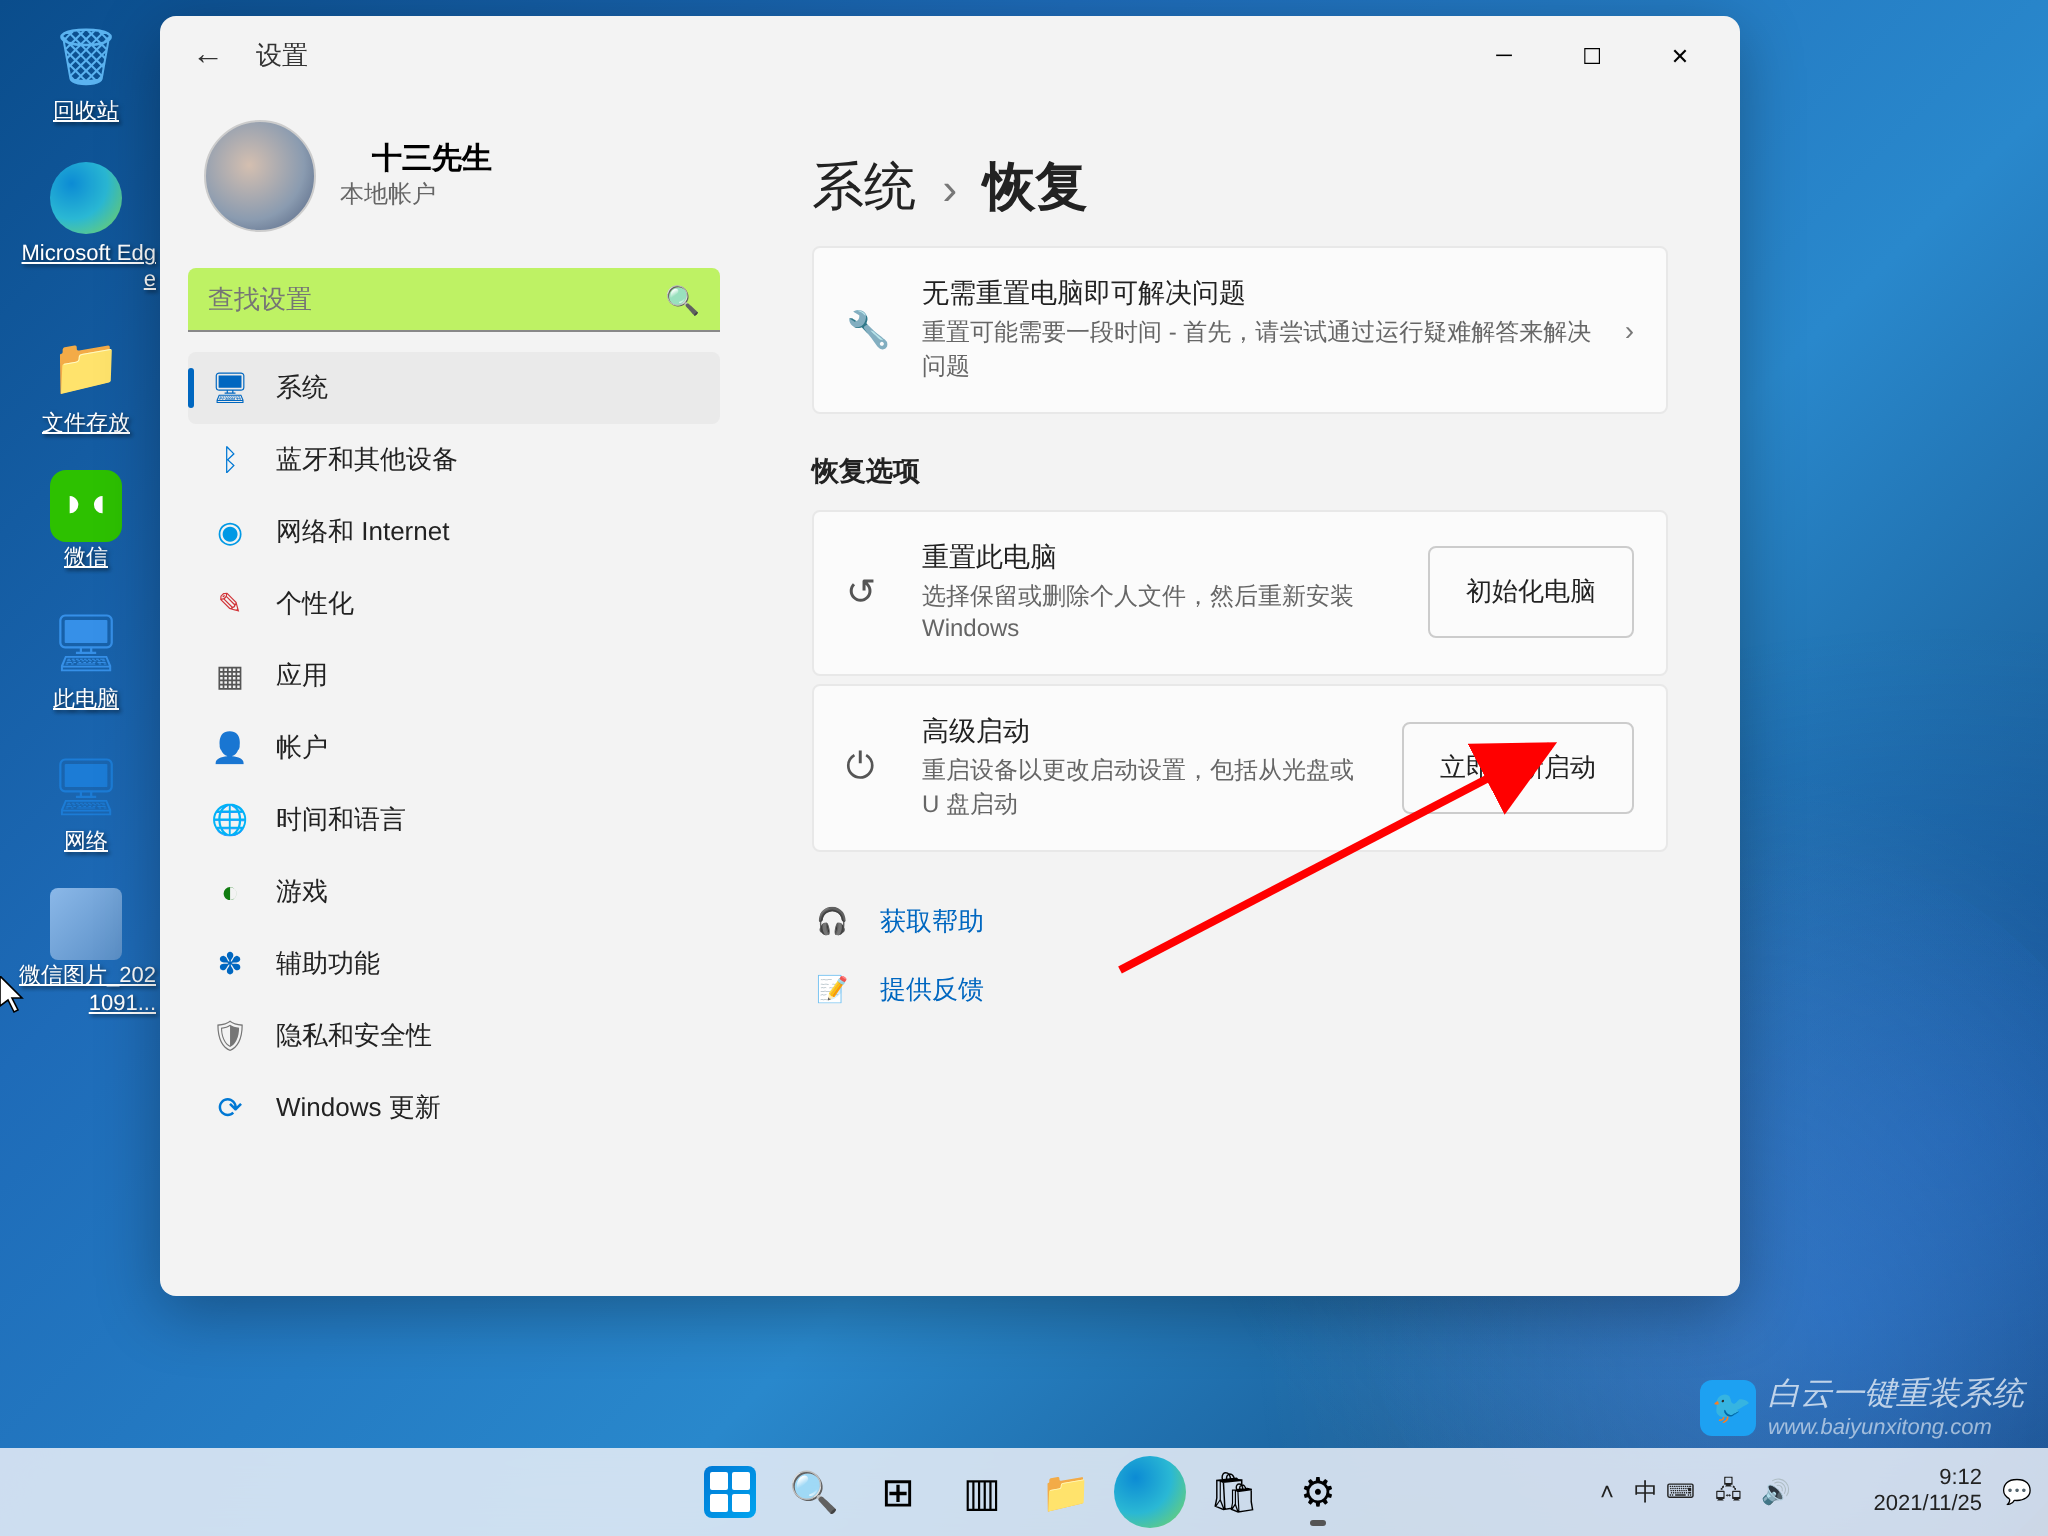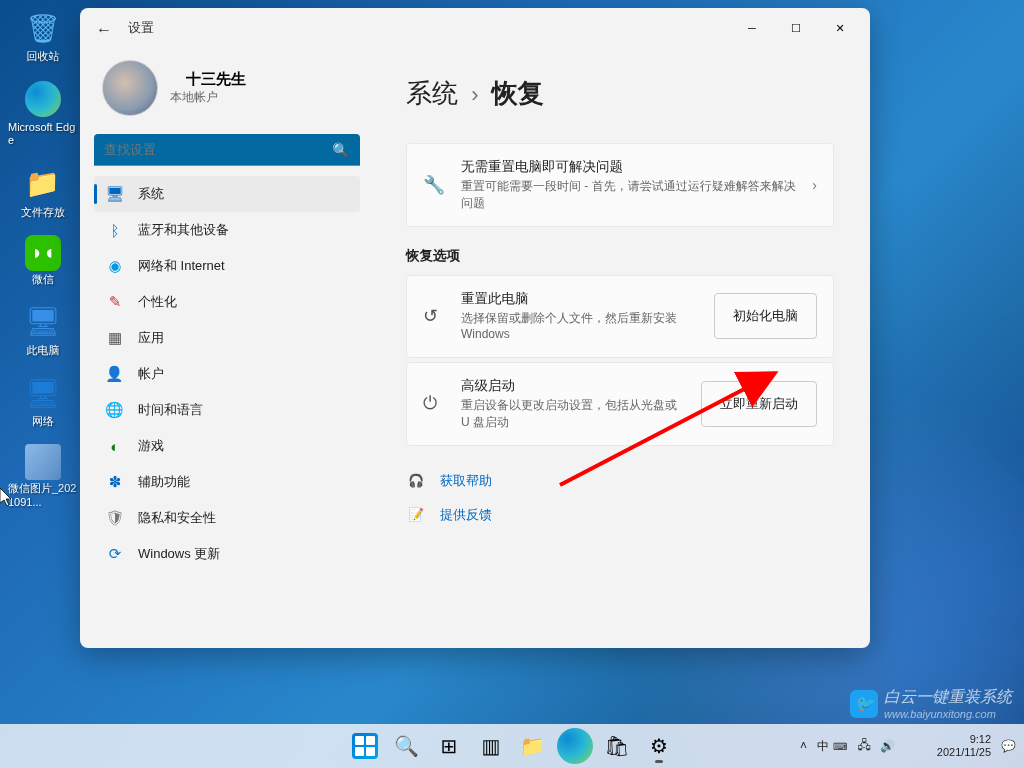--- a/index.html
+++ b/index.html
@@ -4,21 +4,21 @@
 <style>
 * { margin: 0; padding: 0; box-sizing: border-box; font-family: "Segoe UI", "Microsoft YaHei", sans-serif; }
 body { width: 1024px; height: 768px; overflow: hidden; position: relative; background: linear-gradient(135deg, #0a4d8c 0%, #1e6bb8 30%, #2988cc 60%, #0d3a6b 100%); }
 .wave { position: absolute; right: 0; bottom: 0; width: 500px; height: 500px; background: radial-gradient(ellipse at 70% 80%, rgba(255,255,255,0.15) 0%, transparent 50%), radial-gradient(ellipse at 90% 60%, rgba(30,100,200,0.4) 0%, transparent 60%); border-radius: 50% 0 0 0; }
 .wave2 { position: absolute; right: -50px; bottom: -50px; width: 400px; height: 400px; background: radial-gradient(circle at 60% 60%, rgba(40,120,220,0.5) 0%, transparent 70%); border-radius: 50%; }
 
 
 .desktop-icons { position: absolute; top: 8px; left: 8px; width: 70px; }
 .desktop-icon { display: flex; flex-direction: column; align-items: center; margin-bottom: 16px; cursor: pointer; }
 .desktop-icon .icon-img { width: 40px; height: 40px; margin-bottom: 2px; display: flex; align-items: center; justify-content: center; font-size: 28px; }
-.desktop-icon .label { color: #fff; font-size: 11px; text-align: left; text-shadow: 1px 1px 2px rgba(0,0,0,0.6); line-height: 1.2; max-width: 70px; word-break: break-all; }
+.desktop-icon .label { color: #fff; font-size: 11px; text-align: right; text-shadow: 1px 1px 2px rgba(0,0,0,0.6); line-height: 1.2; max-width: 70px; word-break: break-all; text-decoration: underline; }
 .recycle-bin { color: #5bb3f0; }
 .edge-icon { background: radial-gradient(circle at 30% 30%, #0c8bd4 0%, #2ab8d4 50%, #7dd659 100%); border-radius: 50%; width: 36px !important; height: 36px !important; }
 .folder-icon { color: #ffd664; }
 .wechat-icon { background: #2dc100; border-radius: 8px; width: 36px !important; height: 36px !important; color: #fff; font-size: 20px !important; }
 .pc-icon { color: #3690e8; }
 .net-icon { color: #1c7cd6; }
 .avatar-icon { background: linear-gradient(135deg, #8bb8e8, #5a8fc7); border-radius: 4px; width: 36px !important; height: 36px !important; }
 
 
 .settings-window { position: absolute; top: 8px; left: 80px; width: 790px; height: 640px; background: #f3f3f3; border-radius: 8px; box-shadow: 0 8px 32px rgba(0,0,0,0.3); display: flex; flex-direction: column; }
@@ -28,30 +28,30 @@
 .titlebar .spacer { flex: 1; }
 .titlebar .win-btn { width: 44px; height: 30px; display: flex; align-items: center; justify-content: center; cursor: pointer; font-size: 11px; }
 
 .window-body { flex: 1; display: flex; overflow: hidden; }
 .sidebar { width: 290px; padding: 12px 10px 10px 14px; display: flex; flex-direction: column; }
 .user-info { display: flex; align-items: center; gap: 12px; margin-bottom: 18px; padding-left: 8px; }
 .user-avatar { width: 56px; height: 56px; border-radius: 50%; background: radial-gradient(circle at 40% 40%, #d4bfb0, #8a9bb0 60%, #4a5a7a); border: 1px solid #ccc; }
 .user-text .name { font-size: 15px; font-weight: 600; color: #000000; margin-left: 16px; }
 .user-text .type { font-size: 12px; color: #666; }
 .search-box { position: relative; margin-bottom: 10px; }
-.search-box input { width: 100%; padding: 8px 34px 8px 10px; border: none; border-bottom: 1px solid #888; background: #0369a1; font-size: 13px; outline: none; border-radius: 4px 4px 0 0; }
+.search-box input { width: 100%; padding: 8px 34px 8px 10px; border: none; border-bottom: 1px solid #888; background: #bef264; font-size: 13px; outline: none; border-radius: 4px 4px 0 0; }
 .search-box .search-icon { position: absolute; right: 10px; top: 8px; color: #555; font-size: 14px; }
 .nav-list { list-style: none; overflow-y: auto; }
 .nav-item { display: flex; align-items: center; gap: 14px; padding: 9px 12px; border-radius: 4px; cursor: pointer; font-size: 13px; color: #222; }
 .nav-item.active { background: #eaeaea; position: relative; }
 .nav-item.active::before { content: ""; position: absolute; left: 0; top: 8px; bottom: 8px; width: 3px; background: #0067c0; border-radius: 2px; }
 .nav-item .nav-icon { width: 18px; height: 18px; display: flex; align-items: center; justify-content: center; font-size: 15px; }
 
 .content { flex: 1; padding: 28px 36px 20px 36px; overflow-y: auto; }
-.breadcrumb { font-size: 26px; color: #222; margin-bottom: 32px; }
+.breadcrumb { font-size: 26px; color: #222; margin-bottom: 12px; }
 .breadcrumb .sep { color: #777; margin: 0 6px; font-size: 22px; }
 .subtitle { font-size: 13px; color: #444; margin-bottom: 22px; }
 .card { background: #fbfbfb; border: 1px solid #e8e8e8; border-radius: 4px; padding: 14px 16px; margin-bottom: 4px; display: flex; align-items: center; gap: 16px; }
 .card.clickable { cursor: pointer; }
 .card-icon { width: 22px; font-size: 18px; color: #555; flex-shrink: 0; }
 .card-text { flex: 1; }
 .card-title { font-size: 13.5px; color: #222; margin-bottom: 2px; }
 .card-desc { font-size: 12px; color: #666; line-height: 1.4; }
 .card-chevron { color: #777; font-size: 14px; }
 .card-btn { padding: 13px 18px; border: 1px solid #ccc; background: #fbfbfb; border-radius: 4px; font-size: 13px; cursor: pointer; color: #222; }

